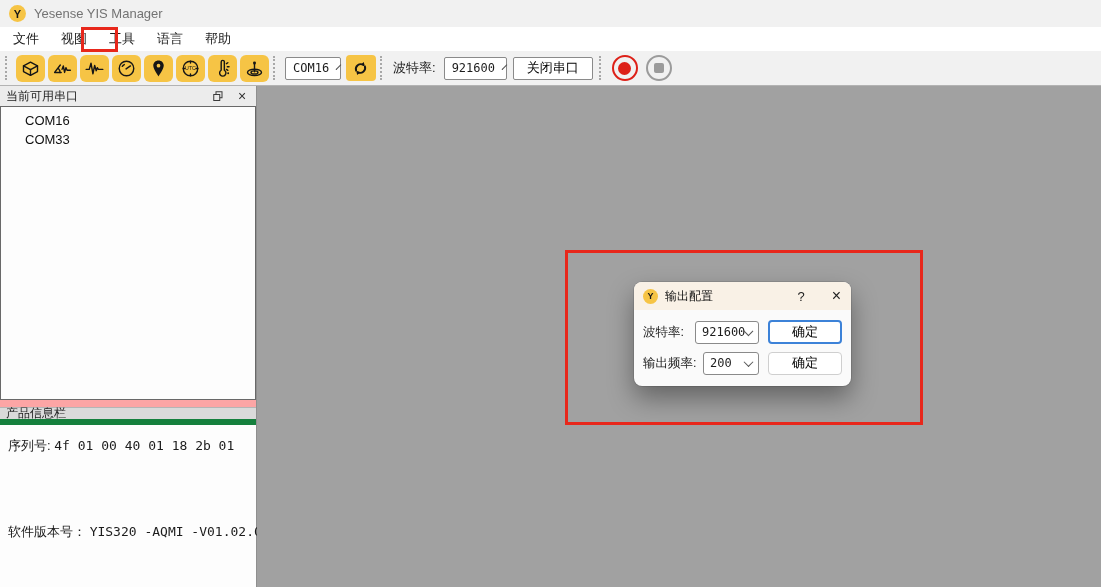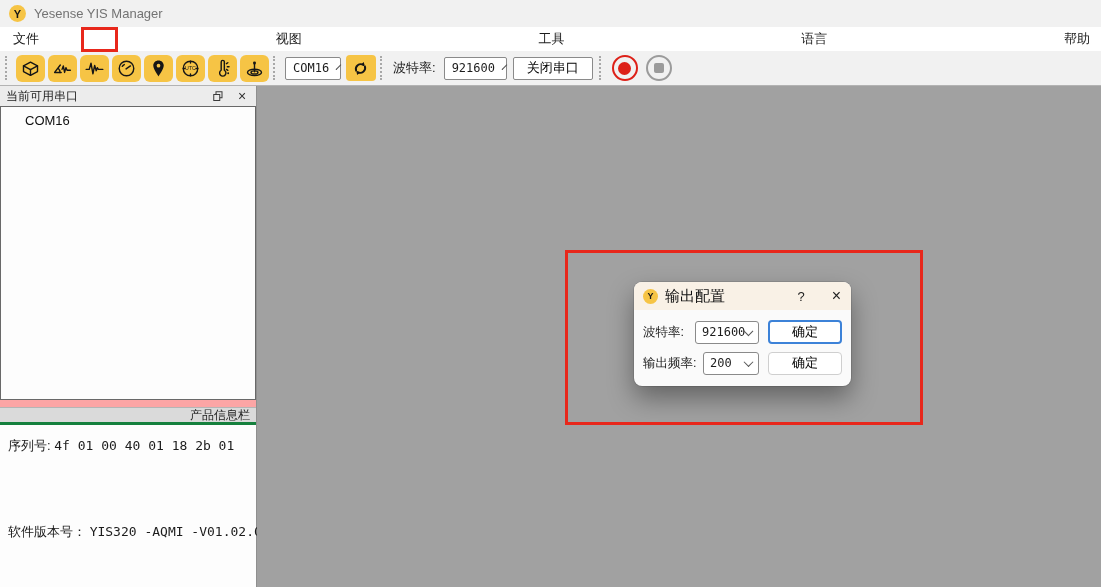--- a/index.html
+++ b/index.html
@@ -8,21 +8,21 @@
 
   .window { position:relative; width:1101px; height:587px; background:#a1a1a1; overflow:hidden; }
 
   
   .titlebar { height:27px; background:#f1f1f1; display:flex; align-items:center; padding-left:9px; gap:8px; }
   .logo { width:17px; height:17px; border-radius:50%; background:#f6c445; display:flex; align-items:center; justify-content:center;
           font-weight:bold; font-size:11px; color:#151515; }
   .title-text { font-size:13px; color:#737373; }
 
   
-  .menubar { height:24px; background:#ffffff; display:flex; align-items:center; padding-left:2px;justify-content:space-between; }
+  .menubar { height:24px; background:#ffffff; display:flex; align-items:center; padding-left:2px; }
   .menu-item { padding:3px 11px; font-size:13px; color:#1c1c1c; cursor:default; }
 
   
   .toolbar { height:35px; background:#f1f1f1; border-bottom:1px solid #b3b3b3; display:flex; align-items:center; padding:0 2px; }
   .handle { width:5px; height:24px; border-left:2px dotted #a8a8a8; margin:0 4px 0 3px; }
   .icon-btn { width:29px; height:27px; border-radius:6px; background:#f6c445; display:flex; align-items:center; justify-content:center; margin:0 1.5px; border:none; }
   .icon-btn svg { width:21px; height:21px; }
   .tb-combo { height:23px; background:#fff; border:1px solid #8a8a8a; border-radius:2px; display:flex; align-items:center; padding:0 7px; gap:9px;
               font-family:"DejaVu Sans Mono", monospace; font-size:12px; margin:0 3px; }
   .chev { width:7px; height:7px; border-right:1.6px solid #555; border-bottom:1.6px solid #555; transform:rotate(45deg) translate(-1px,-1px); }
@@ -40,41 +40,41 @@
   .dock { width:257px; background:#fca5a5; border-right:1px solid #8f8f8f; display:flex; flex-direction:column; }
   .dock-header { height:20px; display:flex; align-items:center; padding:0 6px; background:#ececec; font-size:12px; color:#222; }
   .dock-header .spacer { flex:1; }
   .mini-btn { width:16px; height:15px; display:flex; align-items:center; justify-content:center; background:transparent; border:none; color:#333; margin-left:8px; }
   .mini-btn svg { width:12px; height:12px; }
   .mini-x { font-size:14px; line-height:12px; color:#333; }
 
   .port-list { background:#fdfdfd; border:1px solid #696969; height:294px; padding-top:4px; overflow:hidden; }
   .port-item { height:19px; line-height:19px; padding-left:24px; font-size:13px; color:#111; }
 
-  .product-bar { margin-top:7px; height:18px; background:#dadada; border-top:1px solid #b5b5b5; border-bottom:3px solid #15803d;
-                 display:flex; align-items:center; padding:0 6px; font-size:12px; color:#222;justify-content:flex-end; }
+  .product-bar { margin-top:7px; height:18px; background:#dadada; border-top:1px solid #b5b5b5; border-bottom:6px solid #15803d;
+                 display:flex; align-items:center; padding:0 6px; font-size:12px; color:#222; }
   .info-area { flex:1; background:#fdfdfd; padding:12px 8px 0 8px; }
   .info-row { font-size:13px; white-space:nowrap; }
   .info-row .mono { font-family:"DejaVu Sans Mono", monospace; font-size:13px; }
   .ver-row { margin-top:68px; }
 
   .main-area { flex:1; background:#a1a1a1; }
 
   
   .red-rect { position:absolute; border:3px solid #e8271b; background:transparent; pointer-events:none; }
   .red-tools { left:81px; top:27px; width:37px; height:25px; }
   .red-dialog { left:565px; top:250px; width:358px; height:175px; }
 
   
   .dialog { position:absolute; left:634px; top:282px; width:217px; height:104px; border-radius:8px; background:#fafafa;
             box-shadow:0 12px 26px rgba(0,0,0,.38), 0 0 0 1px rgba(0,0,0,.10); }
   .dlg-titlebar { height:28px; background:#f9f1e6; border-radius:8px 8px 0 0; display:flex; align-items:center; padding:0 9px; gap:7px; }
   .dlg-logo { width:15px; height:15px; border-radius:50%; background:#f6c445; display:flex; align-items:center; justify-content:center;
               font-weight:bold; font-size:9px; color:#151515; flex:none; }
-  .dlg-title { font-size:15px; color:#111; }
+  .dlg-title { font-size:12px; color:#111; }
   .dlg-help { margin-left:auto; margin-right:20px; background:none; border:none; font-size:13px; color:#222; }
   .dlg-close { background:none; border:none; font-size:16px; line-height:14px; color:#222; margin-right:1px; }
   .dlg-body { padding:10px 9px 0 9px; }
   .dlg-row { display:flex; align-items:center; height:24px; margin-bottom:7px; }
   .dlg-label { font-size:12.5px; }
   .dlg-combo { margin-left:auto; height:23px; background:#fff; border:1px solid #8a8a8a; border-radius:3px; display:flex; align-items:center;
                justify-content:space-between; padding:0 6px; font-family:"DejaVu Sans Mono", monospace; font-size:12px; }
   .w63 { width:64px; } .w55 { width:56px; }
   .dlg-ok { width:74px; height:23px; margin-left:9px; background:#fff; border:1px solid #cfcfcf; border-radius:4px; font-size:13px; flex:none;
             font-family:"Liberation Sans", sans-serif; }
@@ -202,20 +202,21 @@
           <svg viewBox="0 0 24 24">
             <rect x="8" y="3.5" width="12" height="12" fill="none" stroke="#3a3a3a" stroke-width="2"></rect>
             <rect x="3.5" y="9" width="12" height="12" fill="#ececec" stroke="#3a3a3a" stroke-width="2"></rect>
           </svg>
         </button>
         <button class="mini-btn mini-x">×</button>
       </div>
 
       <div class="port-list">
         <div class="port-item">COM16</div>
+        <div class="port-item">COM33</div>
       </div>
 
       <div class="product-bar">
         <span>产品信息栏</span>
       </div>
 
       <div class="info-area">
         <div class="info-row">
           <span>序列号:</span>
           <span class="mono">4f 01 00 40 01 18 2b 01</span>

